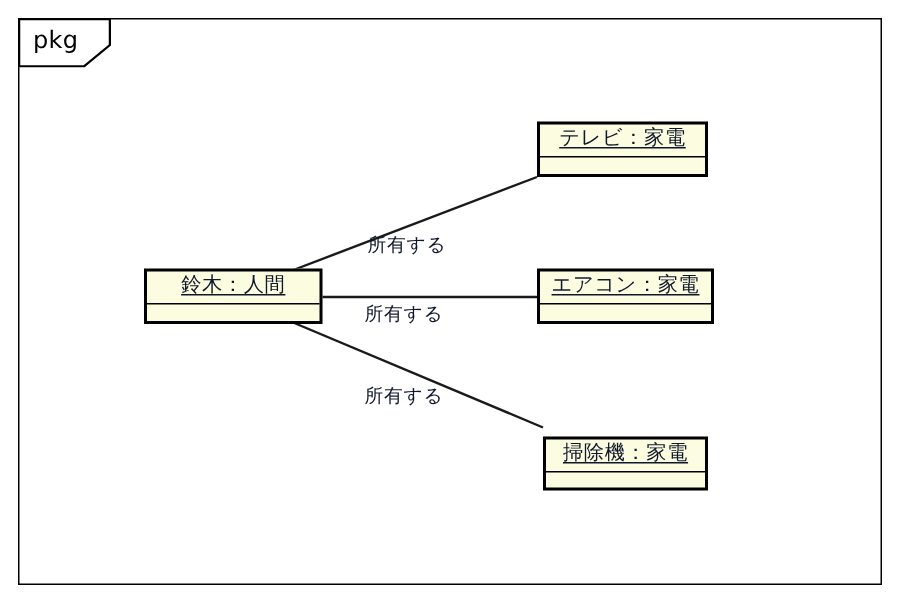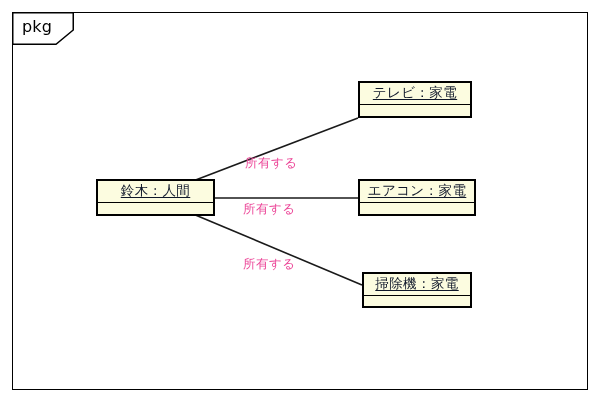--- a/index.html
+++ b/index.html
@@ -69,21 +69,21 @@
     stroke: #1a1a1a;
     stroke-width: 1.6;
     fill: none;
   }
 
   
   .link-label {
     position: absolute;
     font-size: 12.5px;
     line-height: 15px;
-    color: #ec4899;
+    color: #0f172a;
     white-space: nowrap;
     letter-spacing: 0.5px;
   }
   #label-tv   { left: 245px; top: 155px; }
   #label-ac   { left: 243px; top: 201px; }
   #label-vac  { left: 243px; top: 256px; }
 
   
   .obj-box {
     position: absolute;
@@ -112,21 +112,21 @@
     letter-spacing: 0.4px;
   }
   .obj-attrs {
     flex: 1 1 auto;
     min-height: 9px;
   }
 
   #box-suzuki { left: 96px;  top: 179px; width: 119px;  height: 37px; text-align: center; }
   #box-tv     { left: 358px; top: 81px;  width: 114px; height: 37px; }
   #box-ac     { left: 358px; top: 179px; width: 118px; height: 37px; }
-  #box-vacuum { left: 362px; top: 272px; width: 110px; height: 36px; }
+  #box-vacuum { left: 362px; top: 291px; width: 110px; height: 36px; }
 </style>
 </head>
 <body>
 
 <div id="canvas">
 
   <div id="pkg-frame"></div>
 
   <div id="pkg-tab"></div>
   <svg id="pkg-tab-border" width="62" height="33" viewBox="0 0 62 33">

